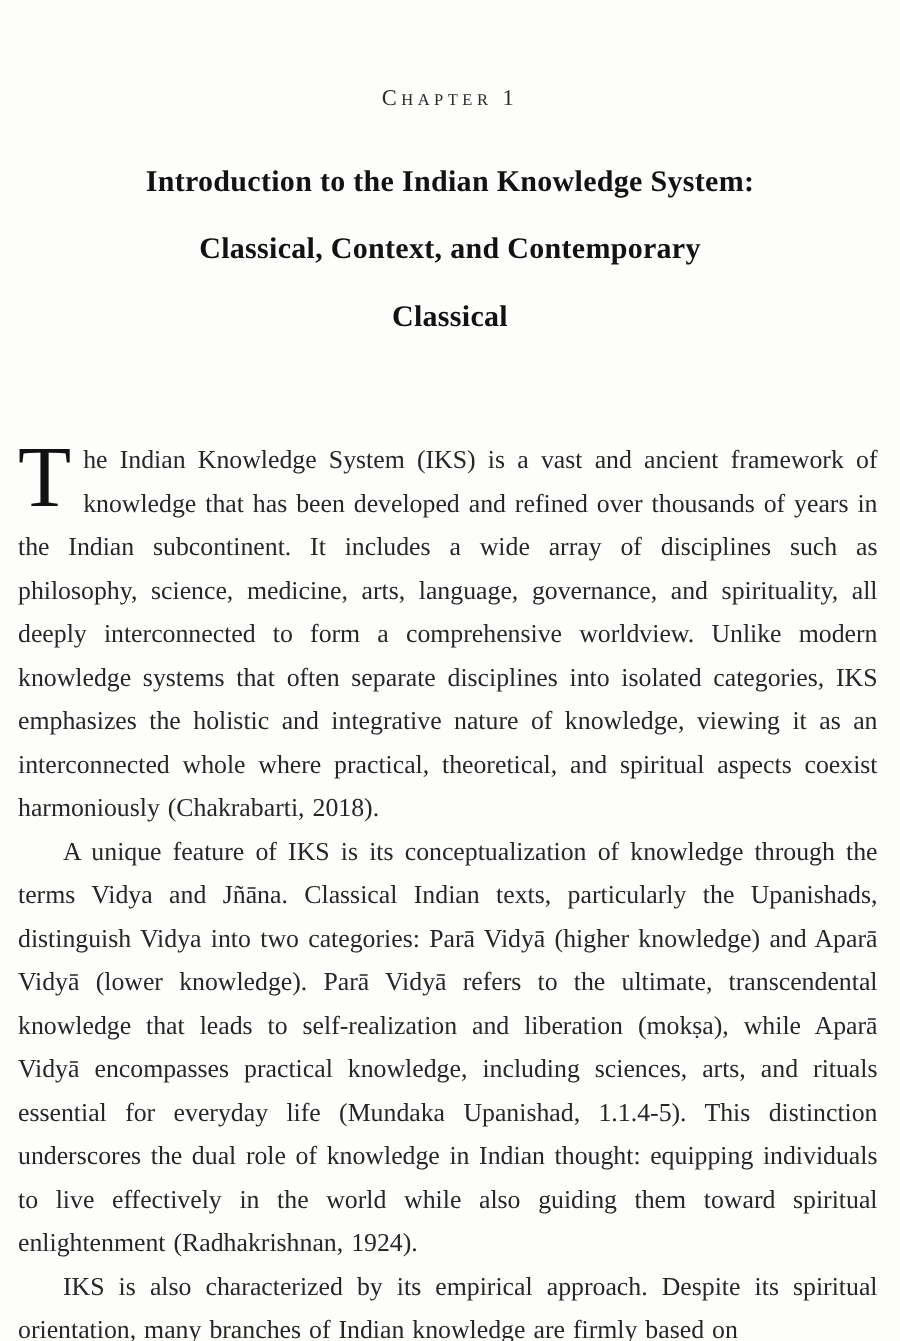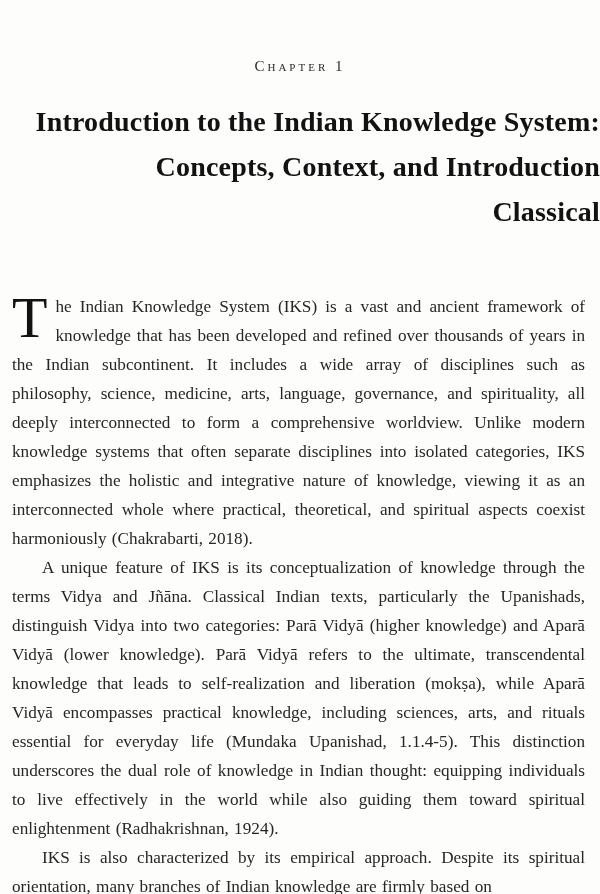--- a/index.html
+++ b/index.html
@@ -21,23 +21,23 @@
   .chapter-label {
     margin-top: 58px;
     text-align: center;
     font-variant: small-caps;
     font-size: 15px;
     letter-spacing: 3px;
     color: #2a2a2a;
   }
   .chapter-title {
     margin-top: 24px;
-    text-align: right;
+    text-align: center;
     font-weight: bold;
-    font-size: 28px;
+    font-size: 20px;
     line-height: 45px;
     color: #121212;
     letter-spacing: 0.2px;
   }
   .chapter-title .title-line {
     display: block;
   }
   .body-text {
     margin: 58px 15px 0 12px;
     font-size: 17.2px;
@@ -65,21 +65,21 @@
 </style>
 </head>
 <body>
 
 <div class="page">
 
   <div class="chapter-label">Chapter 1</div>
 
   <h1 class="chapter-title" style="margin:24px 0 0 0;">
     <span class="title-line">Introduction to the Indian Knowledge System:</span>
-    <span class="title-line">Concepts, Context, and Introduction</span>
+    <span class="title-line">Classical, Context, and Contemporary</span>
     <span class="title-line">Classical</span>
   </h1>
 
   <div class="body-text">
 
     <p>
       <span class="dropcap">T</span><span>he Indian Knowledge System (IKS) is a vast and ancient framework of knowledge that has been developed and refined over thousands of years in the Indian subcontinent. It includes a wide array of disciplines such as philosophy, science, medicine, arts, language, governance, and spirituality, all deeply interconnected to form a comprehensive worldview. Unlike modern knowledge systems that often separate disciplines into isolated categories, IKS emphasizes the holistic and integrative nature of knowledge, viewing it as an interconnected whole where practical, theoretical, and spiritual aspects coexist harmoniously (Chakrabarti, 2018).</span>
     </p>
 
     <p class="indented">A unique feature of IKS is its conceptualization of knowledge through the terms Vidya and Jñāna. Classical Indian texts, particularly the Upanishads, distinguish Vidya into two categories: Parā Vidyā (higher knowledge) and Aparā Vidyā (lower knowledge). Parā Vidyā refers to the ultimate, transcendental knowledge that leads to self-realization and liberation (mokṣa), while Aparā Vidyā encompasses practical knowledge, including sciences, arts, and rituals essential for everyday life (Mundaka Upanishad, 1.1.4-5). This distinction underscores the dual role of knowledge in Indian thought: equipping individuals to live effectively in the world while also guiding them toward spiritual enlightenment (Radhakrishnan, 1924).</p>

